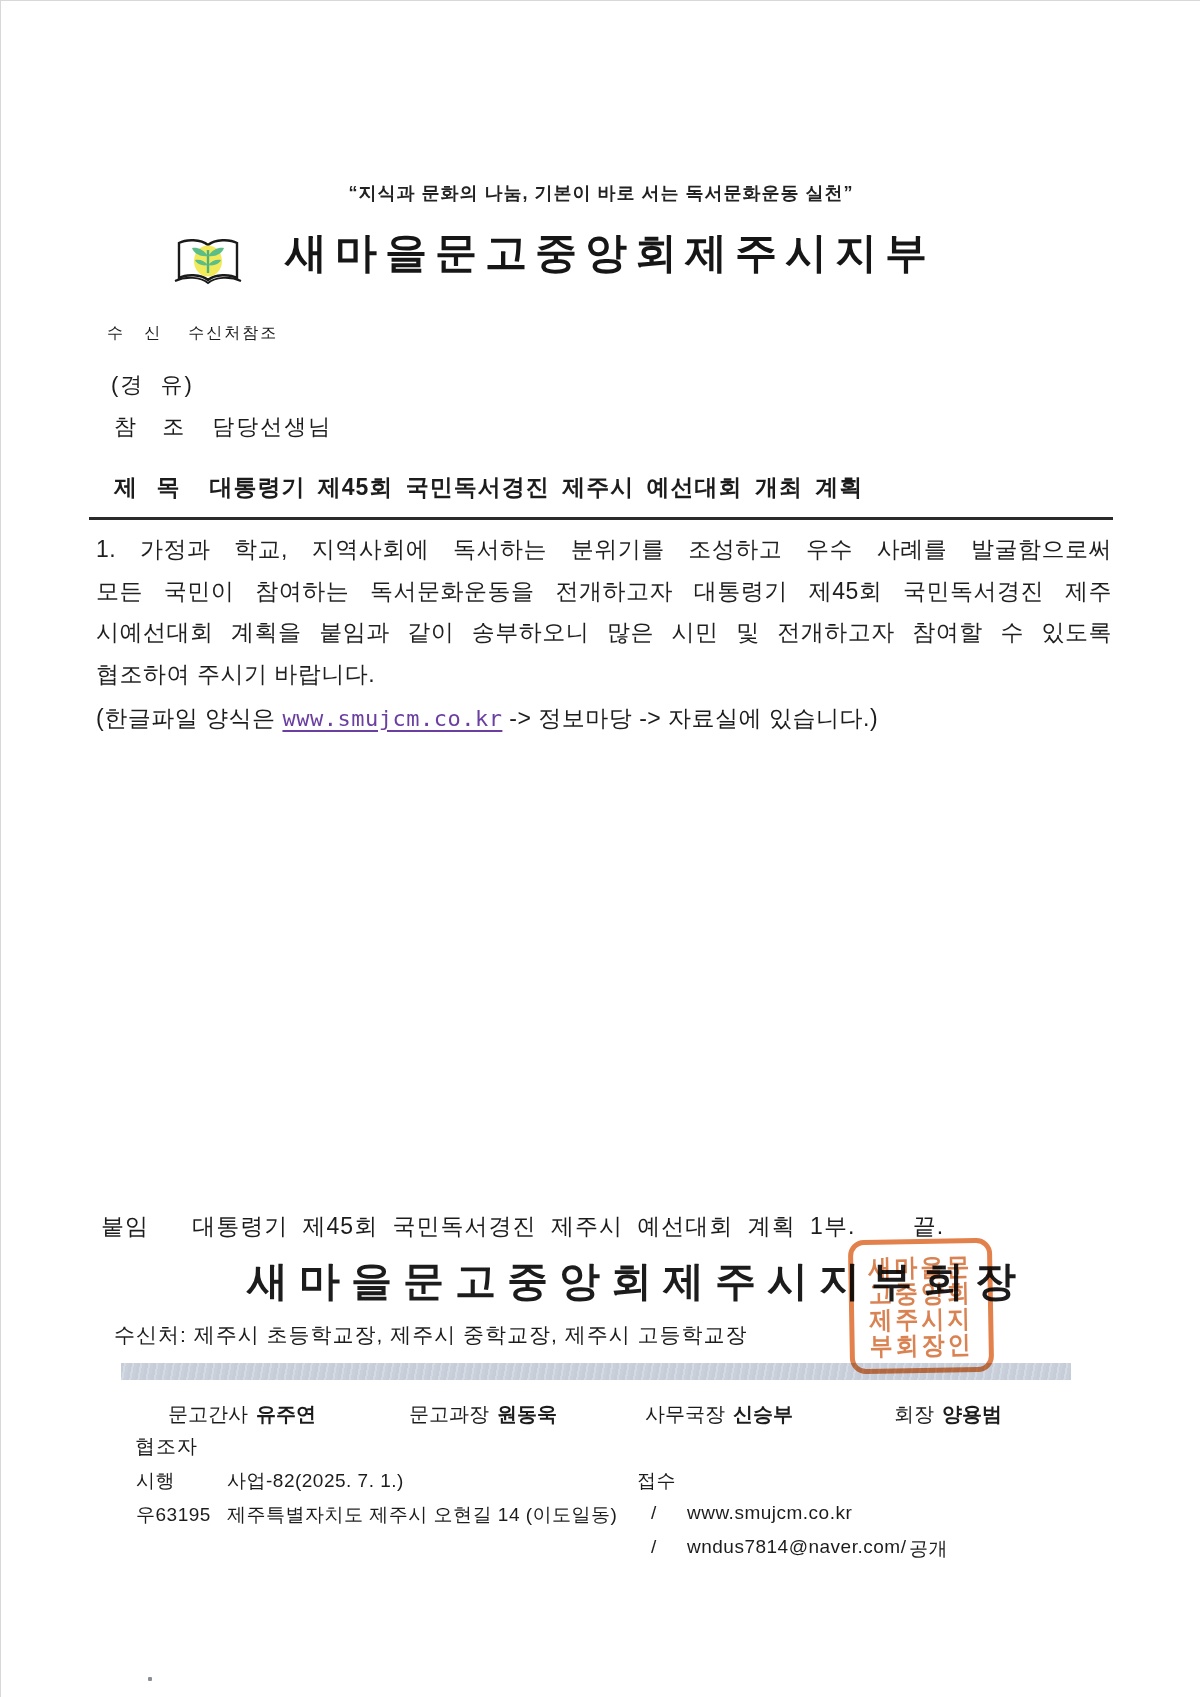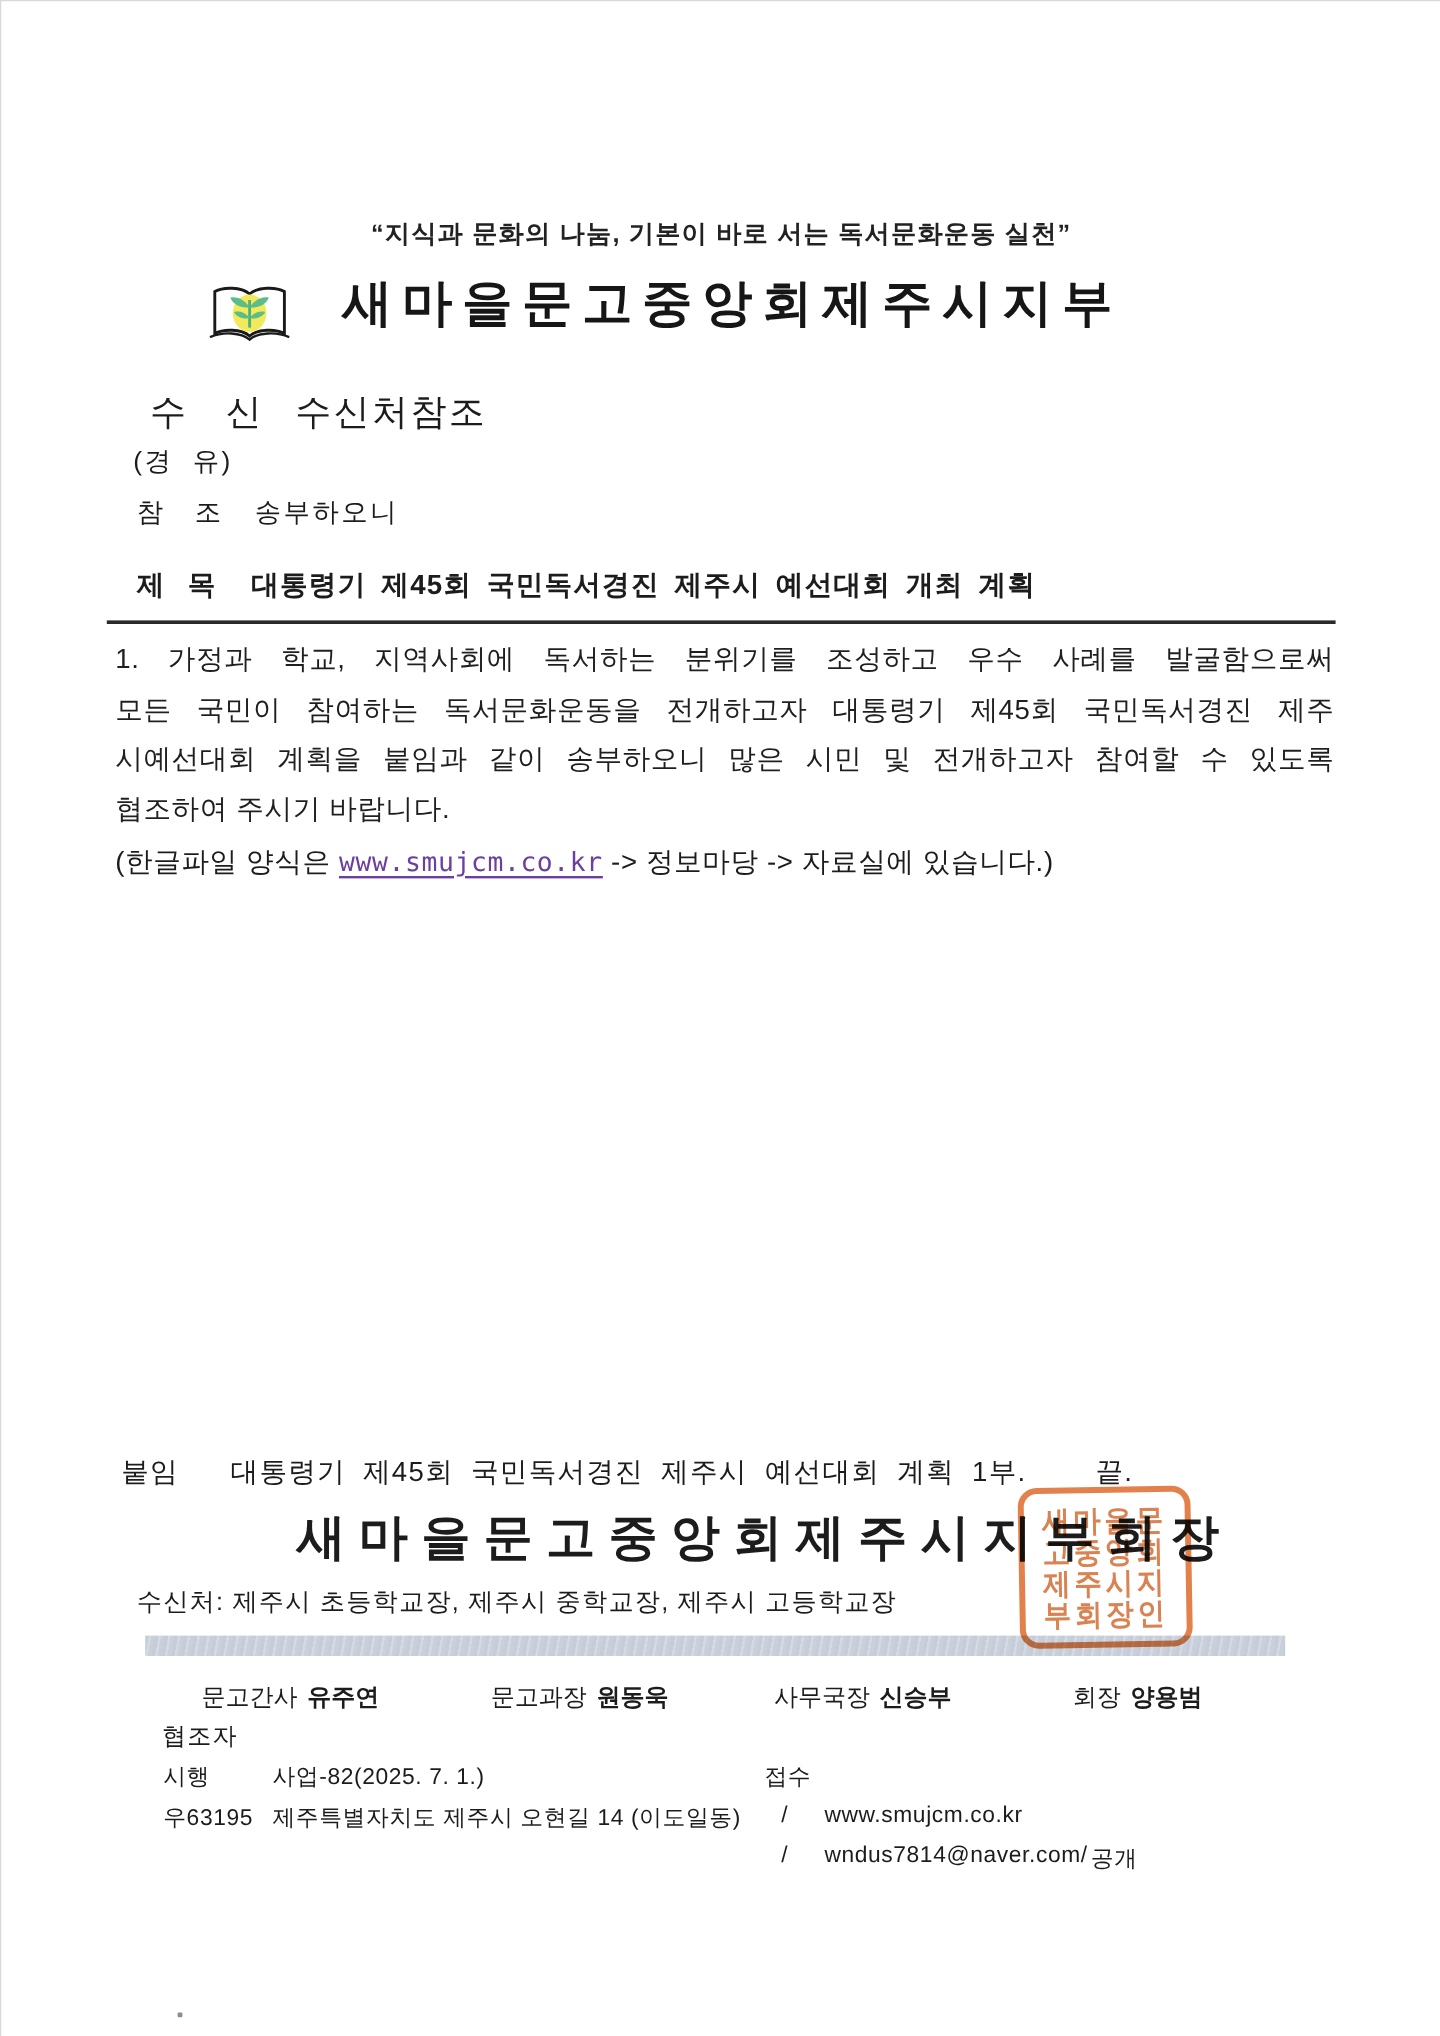--- a/index.html
+++ b/index.html
@@ -11,27 +11,27 @@
     border:1px solid #d8d8d8;
     font-family:"Liberation Sans","DejaVu Sans",sans-serif;
     color:#1c1c1c;
     overflow:hidden;
   }
   .abs{position:absolute;}
   .pre{white-space:pre;}
 
   
   .slogan{top:180px;left:250px;width:700px;text-align:center;
-    font-size:21px;font-weight:bold;letter-spacing:1px;color:#222;}
+    font-size:18px;font-weight:bold;letter-spacing:1px;color:#222;}
   .org-title{top:224px;left:284px;font-size:42px;font-weight:600;
     letter-spacing:8px;color:#161616;white-space:nowrap;}
   .logo{top:234px;left:172px;width:70px;height:54px;}
 
   
-  .line-to{top:322px;left:124px;font-size:30px;letter-spacing:2px;}
+  .line-to{top:322px;left:106px;font-size:16px;letter-spacing:2px;}
   .line-via{top:369px;left:110px;font-size:22px;letter-spacing:2px;}
   .line-cc{top:411px;left:113px;font-size:22px;letter-spacing:2px;}
   .recv-label{margin-right:26px;}
 
   
   .subject{top:471px;left:113px;font-size:23px;font-weight:bold;word-spacing:5px;letter-spacing:1px;}
   .subject .sub-label{margin-right:26px;letter-spacing:4px;}
   .subject-rule{top:516px;left:88px;width:1024px;height:3px;background:#2a2a2a;}
 
   
@@ -96,21 +96,21 @@
     </svg>
   </div>
 
   <div class="abs org-title">새마을문고중앙회제주시지부</div>
 
   <div class="abs line-to">
     <span class="pre recv-label">수   신</span><span>수신처참조</span>
   </div>
   <div class="abs line-via pre">(경  유)</div>
   <div class="abs line-cc">
-    <span class="pre recv-label">참   조</span><span>송부하오니</span>
+    <span class="pre recv-label">참   조</span><span>담당선생님</span>
   </div>
 
   <div class="abs subject">
     <span class="sub-label">제 목</span><span>대통령기 제45회 국민독서경진 제주시 예선대회 개최 계획</span>
   </div>
   <div class="abs subject-rule"></div>
 
   <div class="abs body-block">
     <div class="jline">1. 가정과 학교, 지역사회에 독서하는 분위기를 조성하고 우수 사례를 발굴함으로써</div>
     <div class="jline">모든 국민이 참여하는 독서문화운동을 전개하고자 대통령기 제45회 국민독서경진 제주</div>

